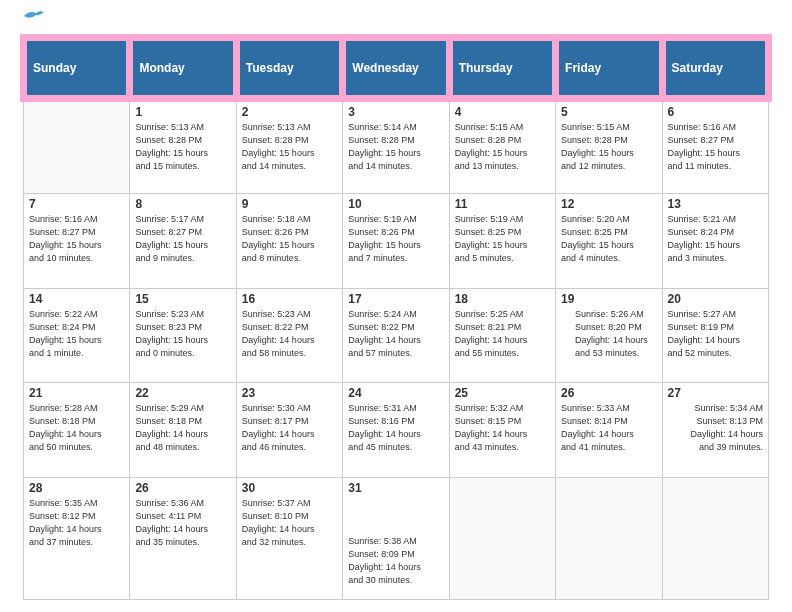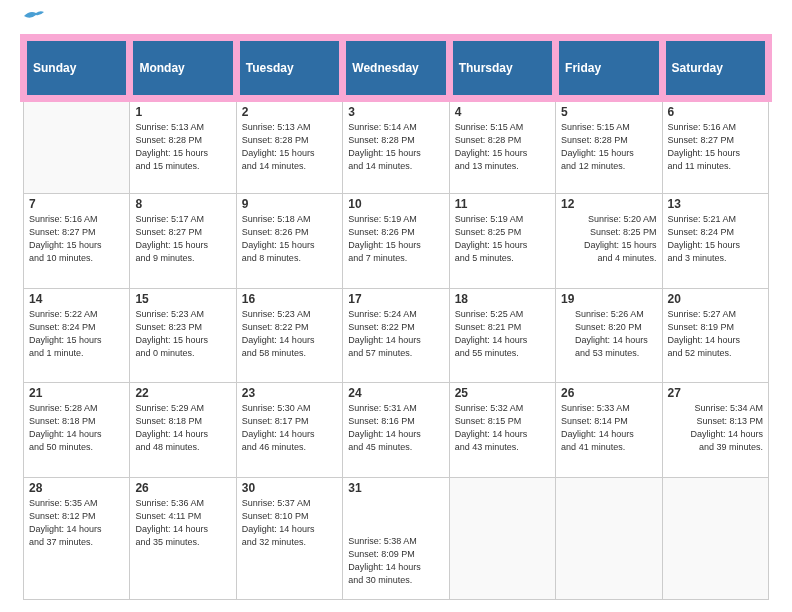--- a/index.html
+++ b/index.html
@@ -191,21 +191,21 @@
           </td>
           <td>
             <span class="day-num">11</span>
             <div class="cell-info" style="white-space: pre-line;">Sunrise: 5:19 AM
 Sunset: 8:25 PM
 Daylight: 15 hours
 and 5 minutes.</div>
           </td>
           <td>
             <span class="day-num">12</span>
-            <div class="cell-info" style="white-space: pre-line; text-align: right;">Sunrise: 5:20 AM
+            <div class="cell-info" style="white-space: pre-line;">Sunrise: 5:20 AM
 Sunset: 8:25 PM
 Daylight: 15 hours
 and 4 minutes.</div>
           </td>
           <td>
             <span class="day-num">13</span>
             <div class="cell-info" style="white-space: pre-line;">Sunrise: 5:21 AM
 Sunset: 8:24 PM
 Daylight: 15 hours
 and 3 minutes.</div>

